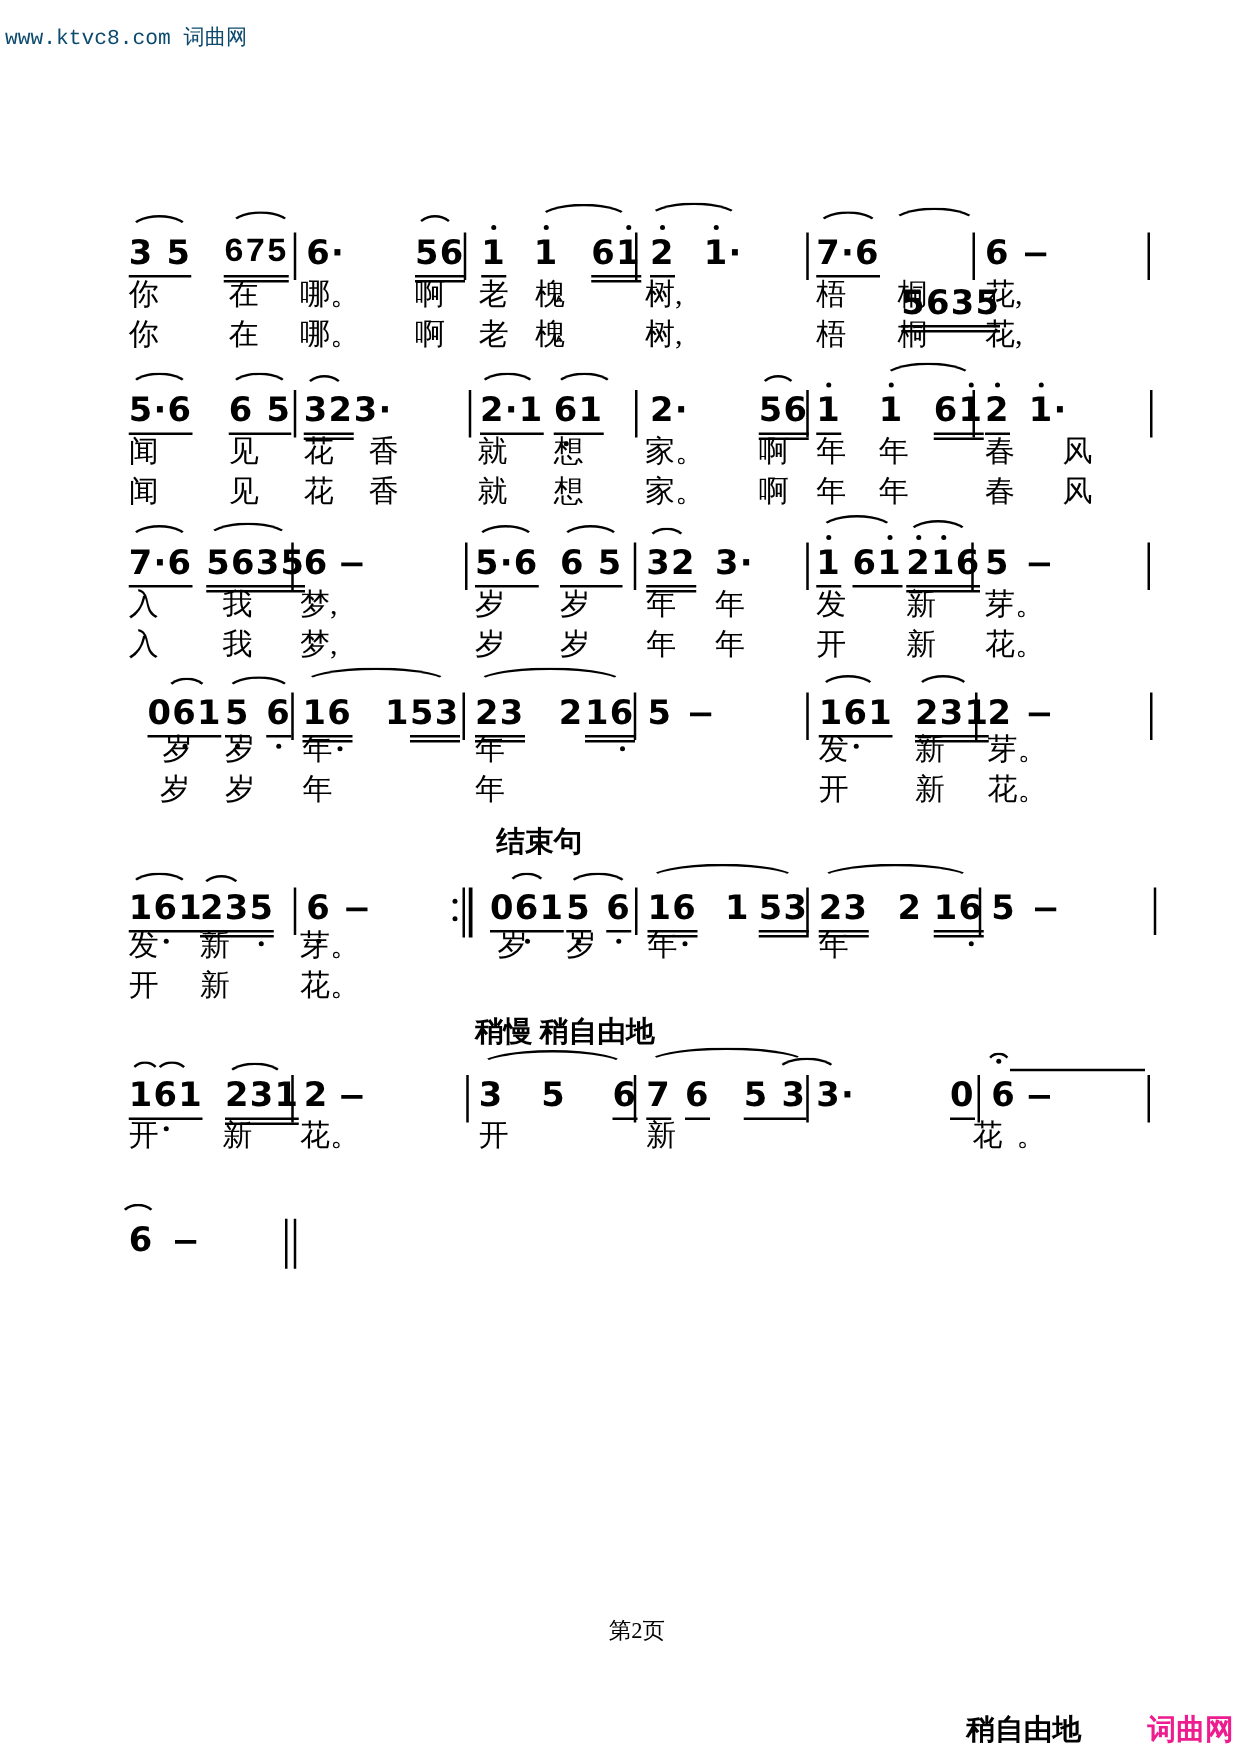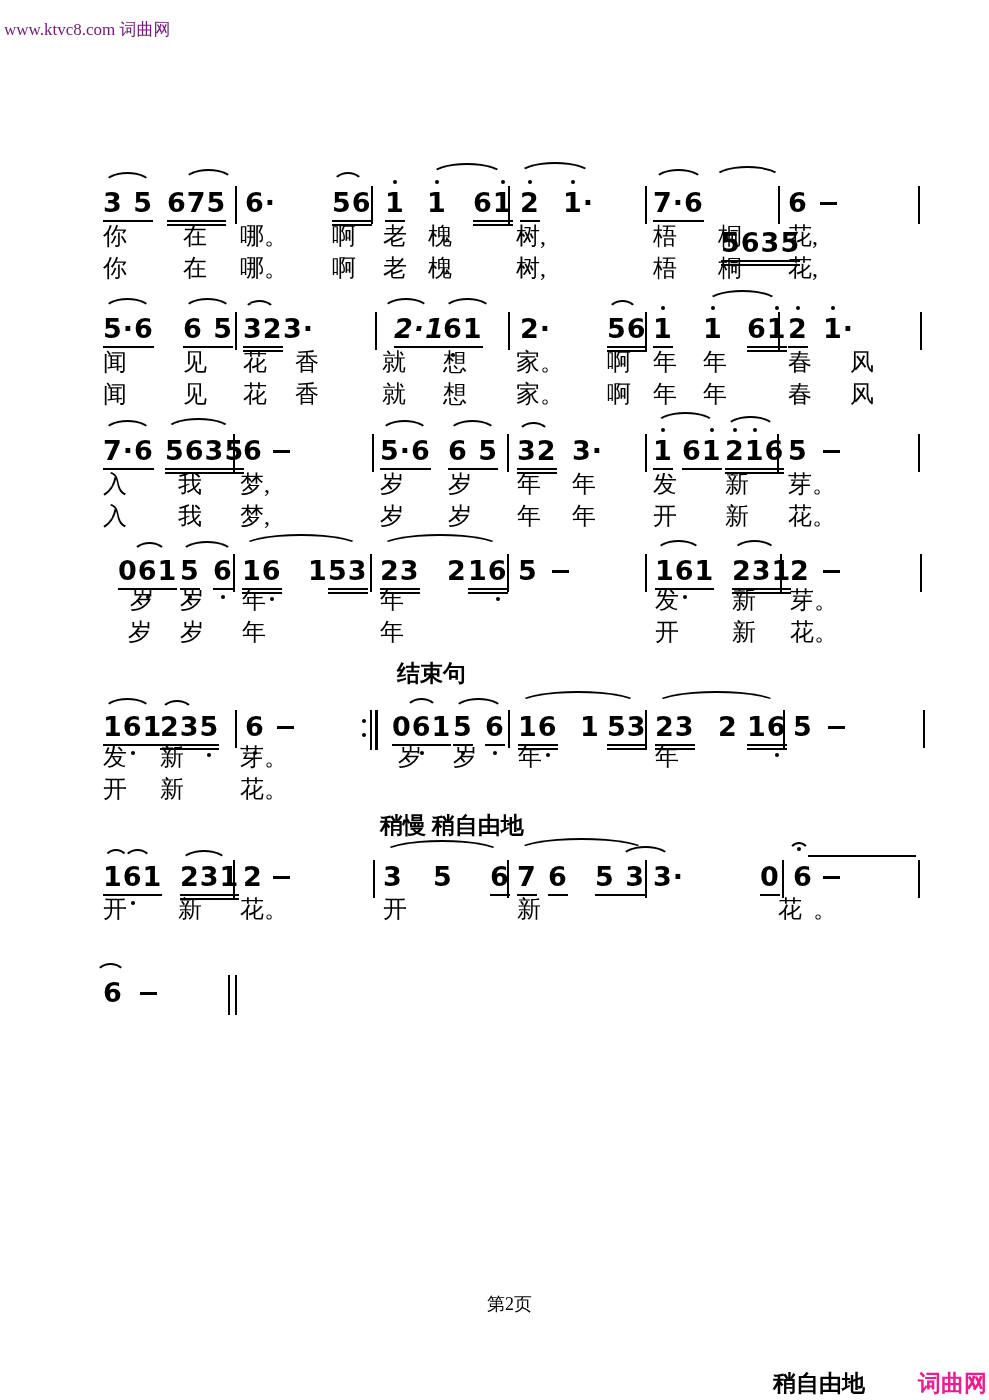--- a/index.html
+++ b/index.html
@@ -5,22 +5,22 @@
   html,body{margin:0;padding:0;background:#fff;}
   #sheet{
     position:relative;
     width:989px;height:1400px;
     background:#ffffff;
     font-family:"Liberation Sans",sans-serif;
     overflow:hidden;
   }
   .watermark{
     position:absolute;left:4px;top:18px;
-    font-family:Liberation Serif, serif;
-    font-size:17px;color:#701a75;white-space:nowrap;
+    font-family:Liberation Mono, monospace;
+    font-size:17px;color:#0c4a6e;white-space:nowrap;
   }
   
   .note{
     position:absolute;
     font-family:"DejaVu Sans",sans-serif;
     font-weight:bold;font-size:27px;line-height:30px;
     color:#000;letter-spacing:1px;white-space:pre;
   }
   .note.u1{border-bottom:2px solid #000;padding-bottom:2px;}
   .note.u2{border-bottom:2px solid #000;padding-bottom:2px;}
@@ -82,21 +82,21 @@
   .src.prefix{left:773px;color:#000;}
   .src.brand{left:918px;}
 </style>
 </head>
 <body>
 
 <div id="sheet">
   <div class="watermark">www.ktvc8.com 词曲网</div>
   <div id="music-root">
       <div class="note u1" style="left: 103px; top: 188px;"><span class="ch">3</span><span class="ch"> </span><span class="ch">5</span></div>
-      <div class="note u2" style="left: 167px; top: 188px;"><span class="ch">6</span><span class="ch">7</span><span class="ch">5</span></div>
+      <div class="note u2" style="left: 179px; top: 188px; font-family: Liberation Mono, monospace;"><span class="ch">6</span><span class="ch">7</span><span class="ch">5</span></div>
       <div class="bar" style="left: 235px; top: 186px;"></div>
       <div class="note" style="left: 245px; top: 188px;"><span class="ch">6</span><span class="ch">·</span></div>
       <div class="note u2" style="left: 332px; top: 188px;"><span class="ch">5</span><span class="ch">6</span></div>
       <div class="bar" style="left: 371px; top: 186px;"></div>
       <div class="note u1" style="left: 385px; top: 188px;"><span class="ch">1<span class="dot-hi"></span></span></div>
       <div class="note" style="left: 427px; top: 188px;"><span class="ch">1<span class="dot-hi"></span></span></div>
       <div class="note u2" style="left: 473px; top: 188px;"><span class="ch">6</span><span class="ch">1<span class="dot-hi"></span></span></div>
       <div class="bar" style="left: 508px; top: 186px;"></div>
       <div class="note u1" style="left: 520px; top: 188px;"><span class="ch">2<span class="dot-hi"></span></span></div>
       <div class="note" style="left: 563px; top: 188px;"><span class="ch">1<span class="dot-hi"></span></span><span class="ch">·</span></div>
@@ -133,21 +133,21 @@
       <div class="lyric" style="left: 516px; top: 254px;">树,</div>
       <div class="lyric" style="left: 653px; top: 254px;">梧</div>
       <div class="lyric" style="left: 718px; top: 254px;">桐</div>
       <div class="lyric" style="left: 788px; top: 254px;">花,</div>
       <div class="note u1" style="left: 103px; top: 314px;"><span class="ch">5</span><span class="ch">·</span><span class="ch">6</span></div>
       <div class="note u1" style="left: 183px; top: 314px;"><span class="ch">6</span><span class="ch"> </span><span class="ch">5</span></div>
       <div class="bar" style="left: 235px; top: 312px;"></div>
       <div class="note u2" style="left: 243px; top: 314px;"><span class="ch">3</span><span class="ch">2</span></div>
       <div class="note" style="left: 283px; top: 314px;"><span class="ch">3</span><span class="ch">·</span></div>
       <div class="bar" style="left: 375px; top: 312px;"></div>
-      <div class="note u1" style="left: 394px; top: 314px; font-style: italic;"><span class="ch">2</span><span class="ch">·</span><span class="ch">1</span></div>
+      <div class="note u1" style="left: 384px; top: 314px;"><span class="ch">2</span><span class="ch">·</span><span class="ch">1</span></div>
       <div class="note u1" style="left: 443px; top: 314px;"><span class="ch">6<span class="dot-lo"></span></span><span class="ch">1</span></div>
       <div class="bar" style="left: 508px; top: 312px;"></div>
       <div class="note" style="left: 520px; top: 314px;"><span class="ch">2</span><span class="ch">·</span></div>
       <div class="note u2" style="left: 607px; top: 314px;"><span class="ch">5</span><span class="ch">6</span></div>
       <div class="bar" style="left: 645px; top: 312px;"></div>
       <div class="note u1" style="left: 653px; top: 314px;"><span class="ch">1<span class="dot-hi"></span></span></div>
       <div class="note" style="left: 703px; top: 314px;"><span class="ch">1<span class="dot-hi"></span></span></div>
       <div class="note u2" style="left: 747px; top: 314px;"><span class="ch">6</span><span class="ch">1<span class="dot-hi"></span></span></div>
       <div class="bar" style="left: 778px; top: 312px;"></div>
       <div class="note u1" style="left: 788px; top: 314px;"><span class="ch">2<span class="dot-hi"></span></span></div>

